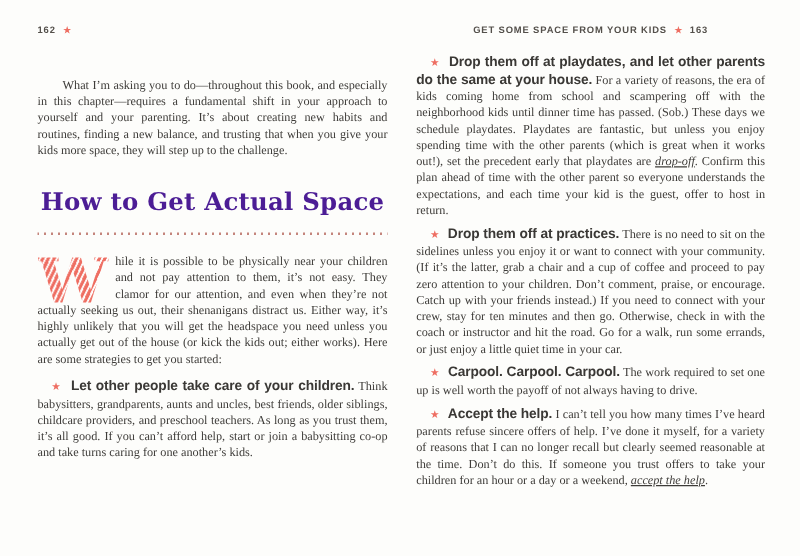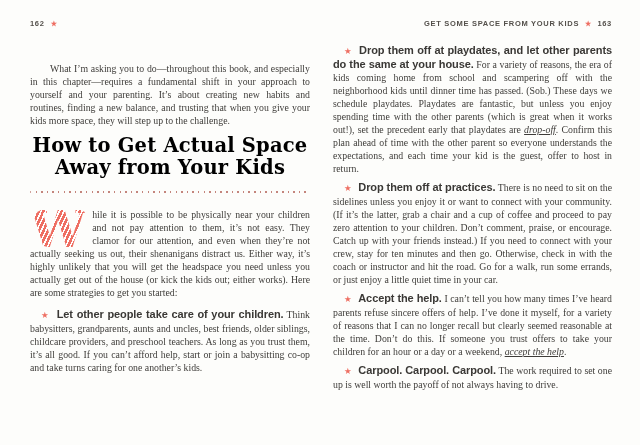--- a/index.html
+++ b/index.html
@@ -1,53 +1,53 @@
 <!DOCTYPE html>
 <html><head>
 <meta charset="utf-8">
 <style>
-  * { margin:0; padding:0; box-sizing:border-box;border-radius:21px; }
+  * { margin:0; padding:0; box-sizing:border-box; }
   html,body { width:640px; height:445px; }
   body {
     background:#fdfdfb;
     font-family:"Liberation Serif", serif;
     color:#3e3c39;
     overflow:hidden;
   }
   .spread { display:flex; width:640px; height:445px; }
   .page { width:320px; height:445px; }
   .page-left  { padding:19px 10px 0 30px; }
   .page-right { padding:19px 28px 0 13px; }
 
   
   .runhead {
     display:flex; align-items:center;
     font-family:"Liberation Sans", sans-serif;
     font-size:7.5px; font-weight:bold;
     letter-spacing:0.7px; color:#54504b;
     white-space:nowrap;
   }
-  .runhead.right { justify-content:flex-end; }
+  .runhead.right { justify-content:center; }
   .runhead .star-sm { color:#ee6e62; font-size:7px; margin:0 6px; letter-spacing:0; }
 
   
   .copy {
     font-size:9.8px; line-height:13px;
     text-align:justify;
   }
   .intro { margin-top:34px; text-indent:20px; }
 
   
   .chapter-title {
-    margin-top:8px;
+    margin-top:24px;
     text-align:center;
     font-family:"DejaVu Serif", serif;
     font-weight:bold;
     font-size:19.5px; line-height:21.5px;
-    color:#000000;
+    color:#4c1d95;
     letter-spacing:0.2px;
   }
   .rule-dotted {
     margin-top:13px;
     height:2px; width:100%;
     background:repeating-linear-gradient(90deg,
       rgba(186,112,102,0.85) 0 1.5px, transparent 1.5px 5.6px);
   }
 
   
@@ -98,21 +98,20 @@
 
     <div class="runhead">
       <span>162</span>
       <span class="star-sm">★</span>
     </div>
 
     <p class="copy intro">What I’m asking you to do—throughout this book, and especially in this chapter—requires a fundamental shift in your approach to yourself and your parenting. It’s about creating new habits and routines, finding a new balance, and trusting that when you give your kids more space, they will step up to the challenge.</p>
 
     <h1 class="chapter-title">
       <div>How to Get Actual Space</div>
-      <div>Away from Your Kids</div>
     </h1>
 
     <div class="rule-dotted"></div>
 
     <p class="copy opening">
       <span class="dropcap">W</span>
       <span>hile it is possible to be physically near your children and not pay attention to them, it’s not easy. They clamor for our attention, and even when they’re not actually seeking us out, their shenanigans distract us. Either way, it’s highly unlikely that you will get the headspace you need unless you actually get out of the house (or kick the kids out; either works). Here are some strategies to get you started:</span>
     </p>
 
     <p class="copy bullet">
@@ -140,27 +139,27 @@
       </p>
 
       <p class="copy bullet">
         <span class="star">★</span>
         <span class="lead">Drop them off at practices.</span>
         <span> There is no need to sit on the sidelines unless you enjoy it or want to connect with your community. (If it’s the latter, grab a chair and a cup of coffee and proceed to pay zero attention to your children. Don’t comment, praise, or encourage. Catch up with your friends instead.) If you need to connect with your crew, stay for ten minutes and then go. Otherwise, check in with the coach or instructor and hit the road. Go for a walk, run some errands, or just enjoy a little quiet time in your car.</span><span class="italic"></span><span></span>
       </p>
 
       <p class="copy bullet">
         <span class="star">★</span>
-        <span class="lead">Accept the help.</span>
-        <span> I can’t tell you how many times I’ve heard parents refuse sincere offers of help. I’ve done it myself, for a variety of reasons that I can no longer recall but clearly seemed reasonable at the time. Don’t do this. If someone you trust offers to take your children for an hour or a day or a weekend, </span><span class="italic">accept the help</span><span>.</span>
+        <span class="lead">Carpool. Carpool. Carpool.</span>
+        <span> The work required to set one up is well worth the payoff of not always having to drive.</span><span class="italic"></span><span></span>
       </p>
 
       <p class="copy bullet">
         <span class="star">★</span>
-        <span class="lead">Carpool. Carpool. Carpool.</span>
-        <span> The work required to set one up is well worth the payoff of not always having to drive.</span><span class="italic"></span><span></span>
+        <span class="lead">Accept the help.</span>
+        <span> I can’t tell you how many times I’ve heard parents refuse sincere offers of help. I’ve done it myself, for a variety of reasons that I can no longer recall but clearly seemed reasonable at the time. Don’t do this. If someone you trust offers to take your children for an hour or a day or a weekend, </span><span class="italic">accept the help</span><span>.</span>
       </p>
 
     </div>
 
   </div>
 
 </div>
 
 </body></html>

